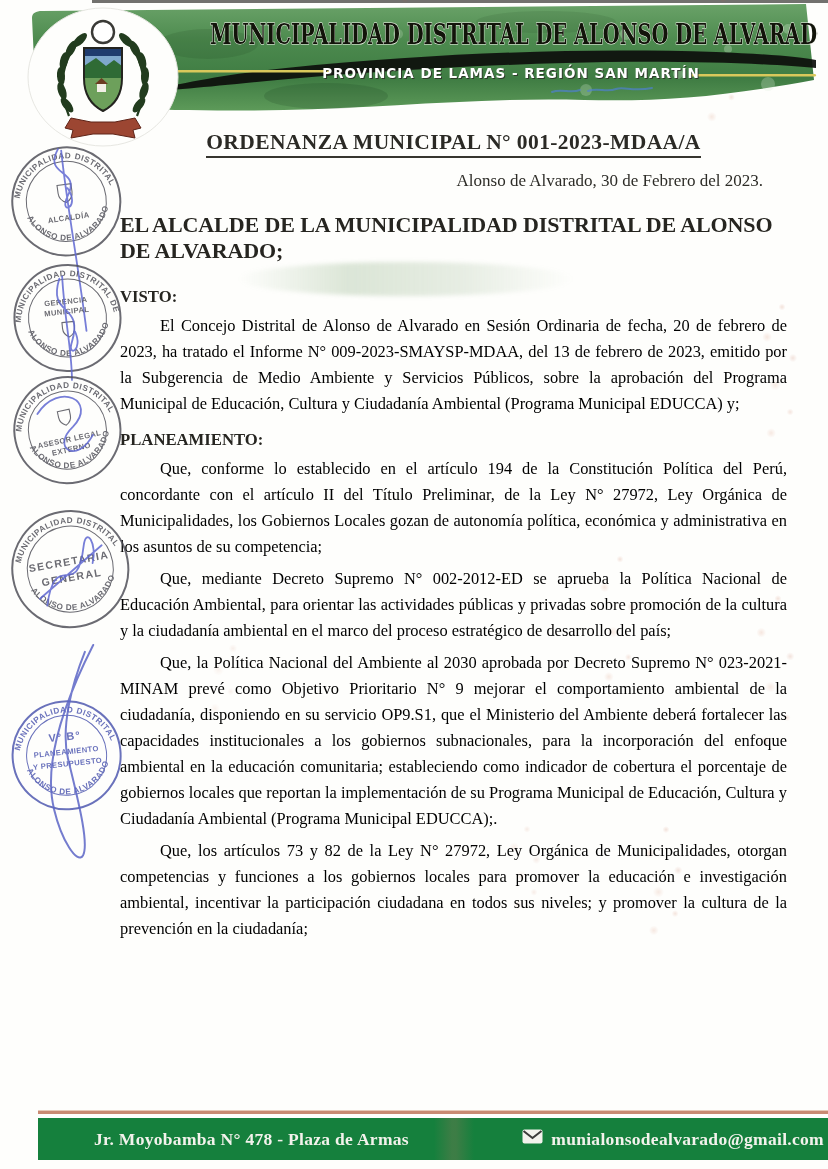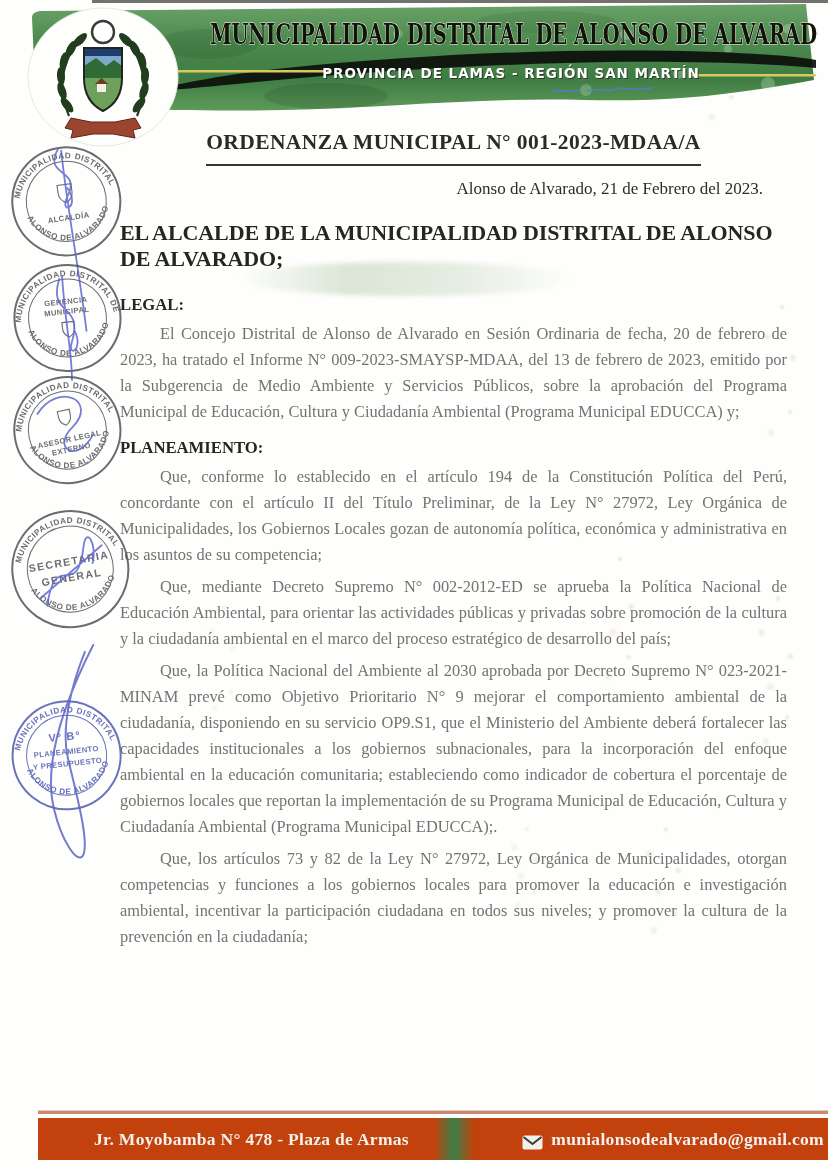--- a/index.html
+++ b/index.html
@@ -9,27 +9,27 @@
 
   
   .banner-svg{position:absolute;left:26px;top:4px;width:792px;height:118px;}
   .logo-svg{position:absolute;left:26px;top:6px;width:154px;height:142px;}
   .pen-marks{position:absolute;left:548px;top:80px;width:110px;height:20px;}
 
   
   .content{position:absolute;left:120px;top:130px;width:667px;}
   .doc-title-wrap{text-align:center;}
   .doc-title{display:inline-block;font-size:21.5px;font-weight:700;letter-spacing:.4px;
-             border-bottom:2.5px solid #36352f;padding-bottom:9px;color:#2b2a25;}
+             border-bottom:2.5px solid #36352f;padding-bottom:1px;color:#2b2a25;}
   .dateline{margin-top:13px;text-align:right;padding-right:24px;font-size:17px;color:#2d2c27;}
   .addressee{margin-top:21px;font-size:22px;font-weight:700;letter-spacing:-.1px;color:#262520;}
   .sec-label{margin-top:23px;font-size:16.7px;font-weight:700;color:#262520;}
   .sec-label.cons{margin-top:13px;}
   p.body{margin:6px 0 0 0;font-size:16.4px;line-height:26px;text-align:justify;
-         text-indent:40px;color:#737373;}
+         text-indent:40px;color:#000000;}
 
   
   .stamp{position:absolute;overflow:visible;}
   .stamp .ring{fill:none;stroke:currentColor;stroke-width:2;}
   .stamp .ring.thin{stroke-width:1;}
   .stamp text{font-family:"Liberation Sans",sans-serif;fill:currentColor;}
   .stamp .arc{font-size:8.2px;font-weight:700;letter-spacing:.55px;}
   .stamp .ctr{font-size:7.6px;font-weight:700;text-anchor:middle;letter-spacing:.4px;}
   .stamp .ctr.big{font-size:10.5px;letter-spacing:1.4px;}
   .stamp .ctr.vb{font-size:11px;letter-spacing:1px;}
@@ -47,28 +47,28 @@
       radial-gradient(circle 8px at 40% 60%, rgba(203,118,80,.45), rgba(203,118,80,0) 70%),
       radial-gradient(circle 5px at 62% 78%, rgba(193,98,64,.5),   rgba(193,98,64,0) 70%),
       radial-gradient(circle 7px at 34% 92%, rgba(203,108,70,.45), rgba(203,108,70,0) 70%);}
   .smudge-green{position:absolute;left:238px;top:262px;width:336px;height:34px;border-radius:50%;
     background:linear-gradient(90deg,transparent,rgba(120,160,110,.26),rgba(110,150,100,.16),transparent);
     filter:blur(2px);pointer-events:none;}
 
   
   .footer-line{position:absolute;left:38px;right:0;top:1110px;height:3px;background:#c98a73;
                border-top:1px solid #e8cab9;}
-  .footer-bar{position:absolute;left:38px;right:0;top:1118px;height:42px;background:#c2410c;
+  .footer-bar{position:absolute;left:38px;right:0;top:1118px;height:42px;background:#15803d;
               display:flex;align-items:center;}
   .footer-bar .stripe{position:absolute;left:396px;top:0;bottom:0;width:40px;
     background:linear-gradient(90deg,rgba(63,125,70,0),rgba(63,125,70,.95) 45%,rgba(63,125,70,.95) 55%,rgba(63,125,70,0));}
   .footer-text{color:#f3f2ec;font-family:"Liberation Serif",serif;font-weight:700;font-size:17.5px;
                letter-spacing:.3px;white-space:nowrap;}
   .footer-addr{margin-left:56px;}
-  .footer-email-wrap{margin-left:auto;margin-right:4px;display:flex;align-items:flex-end;gap:8px;}
+  .footer-email-wrap{margin-left:auto;margin-right:4px;display:flex;align-items:flex-start;gap:8px;}
   .mail-icon{width:21px;height:15px;flex:0 0 auto;}
 </style>
 </head>
 <body>
 
 <div class="page">
 
   <div class="top-edge"></div>
 
   <div class="sprig" style="left:688px;top:-12px;width:70px;height:140px;"></div>
@@ -141,23 +141,23 @@
   </svg>
 
   <svg class="pen-marks" viewBox="0 0 110 20">
     <path d="M4,12 C14,8 22,14 32,10 M40,11 C50,7 58,13 68,9 C76,6 84,12 104,8" fill="none" stroke="#4f7fd9" stroke-width="2" opacity=".65" stroke-linecap="round"></path>
   </svg>
 
   <div class="content">
     <div class="doc-title-wrap">
       <span class="doc-title">ORDENANZA MUNICIPAL N° 001-2023-MDAA/A</span>
     </div>
-    <div class="dateline">Alonso de Alvarado, 21 de Febrero del 2023.</div>
+    <div class="dateline">Alonso de Alvarado, 30 de Febrero del 2023.</div>
     <div class="addressee">EL ALCALDE DE LA MUNICIPALIDAD DISTRITAL DE ALONSO DE ALVARADO;</div>
-    <div class="sec-label">LEGAL:</div>
+    <div class="sec-label">VISTO:</div>
     <p class="body">El Concejo Distrital de Alonso de Alvarado en Sesión Ordinaria de fecha, 20 de febrero de 2023, ha tratado el Informe N° 009-2023-SMAYSP-MDAA, del 13 de febrero de 2023, emitido por la Subgerencia de Medio Ambiente y Servicios Públicos, sobre la aprobación del Programa Municipal de Educación, Cultura y Ciudadanía Ambiental (Programa Municipal EDUCCA) y;</p>
     <div class="sec-label cons">PLANEAMIENTO:</div>
     <p class="body">Que, conforme lo establecido en el artículo 194 de la Constitución Política del Perú, concordante con el artículo II del Título Preliminar, de la Ley N° 27972, Ley Orgánica de Municipalidades, los Gobiernos Locales gozan de autonomía política, económica y administrativa en los asuntos de su competencia;</p>
     <p class="body">Que, mediante Decreto Supremo N° 002-2012-ED se aprueba la Política Nacional de Educación Ambiental, para orientar las actividades públicas y privadas sobre promoción de la cultura y la ciudadanía ambiental en el marco del proceso estratégico de desarrollo del país;</p>
     <p class="body">Que, la Política Nacional del Ambiente al 2030 aprobada por Decreto Supremo N° 023-2021-MINAM prevé como Objetivo Prioritario N° 9 mejorar el comportamiento ambiental de la ciudadanía, disponiendo en su servicio OP9.S1, que el Ministerio del Ambiente deberá fortalecer las capacidades institucionales a los gobiernos subnacionales, para la incorporación del enfoque ambiental en la educación comunitaria; estableciendo como indicador de cobertura el porcentaje de gobiernos locales que reportan la implementación de su Programa Municipal de Educación, Cultura y Ciudadanía Ambiental (Programa Municipal EDUCCA);.</p>
     <p class="body">Que, los artículos 73 y 82 de la Ley N° 27972, Ley Orgánica de Municipalidades, otorgan competencias y funciones a los gobiernos locales para promover la educación e investigación ambiental, incentivar la participación ciudadana en todos sus niveles; y promover la cultura de la prevención en la ciudadanía;</p>
   </div>
 
   <svg class="stamp ink-dark" style="left:14px;top:144px;width:116px;height:196px;transform:rotate(-8deg);" viewBox="0 0 116 196">
     <defs>

